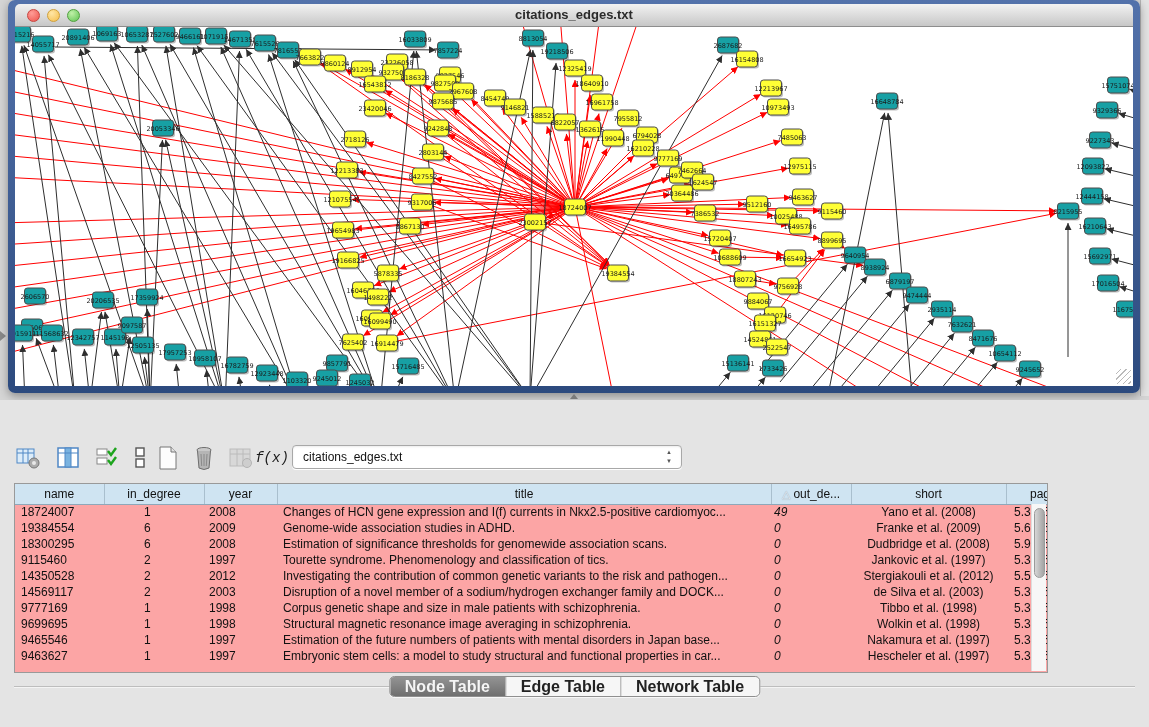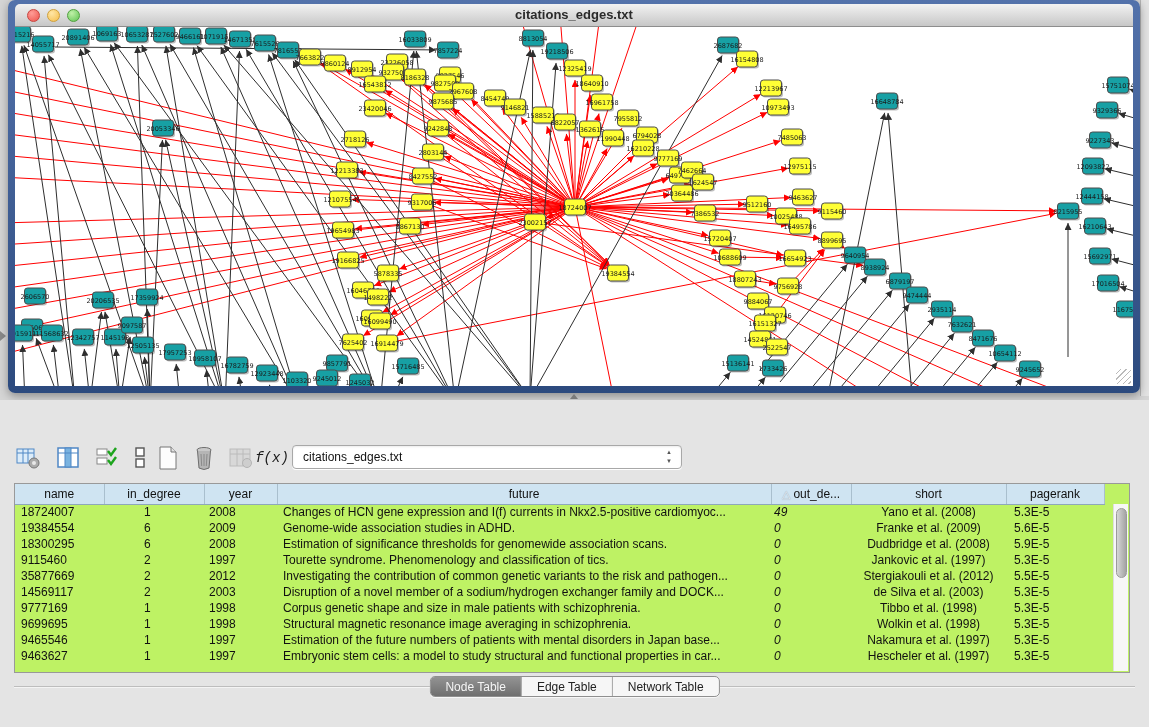--- a/index.html
+++ b/index.html
@@ -45,40 +45,40 @@
   #toolbar { position:absolute; left:0; top:42px; width:100%; height:36px; }
   .tool-btn { position:absolute; top:2px; width:28px; height:28px; display:flex; align-items:center; justify-content:center; }
   .fx { font-family:Liberation Mono, monospace; font-style:italic; font-size:14px; color:#1a1a1a; }
   #combo { position:absolute; left:292px; top:3px; width:390px; height:24px; background:#fff;
     border:1px solid #a8a8a8; border-radius:4px; box-shadow:inset 0 1px 2px rgba(0,0,0,.08), 0 1px 0 #fff; }
   #combo-text { position:absolute; left:10px; top:0; line-height:22px; font-size:12px; color:#111; }
   #combo-arrows { position:absolute; right:6px; top:2px; width:12px; height:18px; font-size:6px; line-height:9px;
     color:#555; text-align:center; }
 
   
-  #table-box { position:absolute; left:14px; top:83px; width:1116px; height:190px;
-    background:#bef264; border:1px solid #999; overflow:hidden; }
+  #table-box { position:absolute; left:14px; top:83px; width:1034px; height:190px;
+    background:#fca5a5; border:1px solid #999; overflow:hidden; }
   table { border-collapse:collapse; table-layout:fixed; width:1089px; }
   th { height:20px; background:#cfe4f2; border-right:1px solid #a9bfce; border-bottom:1px solid #8ea8ba;
     font-size:12px; font-weight:normal; color:#111; text-align:center; overflow:hidden; white-space:nowrap; }
   td { height:16px; font-size:12px; color:#111; white-space:nowrap; overflow:hidden; padding-left:6px; }
   td.c1 { padding-left:40px; } td.c2 { padding-left:5px; } td.c4 { padding-left:3px;font-style:italic; }
   td.c5 { text-align:center; padding-left:0; } td.c6 { padding-left:8px; }
   .sort-glyph { color:#f4f4f4; text-shadow:0 0 1px #55708a; margin-right:3px; font-size:11px; }
   #vscroll { position:absolute; right:1px; top:20px; bottom:1px; width:15px; background:#f7f7f7; border-left:1px solid #ddd; }
   #vthumb { position:absolute; left:2px; top:4px; width:11px; height:70px; border-radius:6px;
     background:linear-gradient(90deg,#d6d6d6,#a3a3a3); border:1px solid #9a9a9a; }
 
   
   .etched-line { position:absolute; left:14px; top:286px; width:1121px; height:2px;
     border-top:1px solid #bdbdbd; border-bottom:1px solid #f4f4f4; }
   #tabs { position:absolute; left:50%; top:276px; transform:translateX(-50%); display:inline-flex;
     border:1px solid #8f8f8f; border-radius:5px; overflow:hidden; background:#f6f6f6; height:21px;
     box-shadow:0 1px 0 rgba(255,255,255,.7); }
-  .tab { padding:0 15px; line-height:20px; font-size:12px; color:#222; border-left:1px solid #a5a5a5; }
+  .tab { padding:0 15px; line-height:20px; font-size:16px; color:#222; border-left:1px solid #a5a5a5;font-weight:bold; }
   .tab:first-child { border-left:none; }
   .tab.selected { background:linear-gradient(#939393,#6f6f6f); color:#f5f5f5; }
 
   
   #status-bar { position:absolute; left:0; top:702px; width:1149px; height:25px;
     background:linear-gradient(#e6e6e6,#c9c9c9); border-top:1px solid #9e9e9e; }
   #mem-label { position:absolute; right:38px; top:0; line-height:24px; font-size:11px; color:#222; }
   #mem-dot { position:absolute; right:16px; top:5px; width:14px; height:14px; border-radius:50%;
     background:radial-gradient(circle at 35% 30%,#b9ecA0,#4cb23c); border:1px solid #5e9048; }
 </style>
@@ -1006,21 +1006,21 @@
             <col style="width: 494px;">
             <col style="width: 80px;">
             <col style="width: 155px;">
             <col style="width: 98px;">
           </colgroup>
           <thead>
             <tr>
               <th>name</th>
               <th>in_degree</th>
               <th>year</th>
-              <th>future</th>
+              <th>title</th>
               <th><span class="sort-glyph">△</span>out_de...</th>
               <th>short</th>
               <th>pagerank</th>
             </tr>
           </thead>
           <tbody>
             <tr>
               <td class="c0">18724007</td>
               <td class="c1">1</td>
               <td class="c2">2008</td>
@@ -1050,21 +1050,21 @@
             <tr>
               <td class="c0">9115460</td>
               <td class="c1">2</td>
               <td class="c2">1997</td>
               <td class="c3">Tourette syndrome. Phenomenology and classification of tics.</td>
               <td class="c4">0</td>
               <td class="c5">Jankovic et al. (1997)</td>
               <td class="c6">5.3E-5</td>
             </tr>
             <tr>
-              <td class="c0">35877669</td>
+              <td class="c0">14350528</td>
               <td class="c1">2</td>
               <td class="c2">2012</td>
               <td class="c3">Investigating the contribution of common genetic variants to the risk and pathogen...</td>
               <td class="c4">0</td>
               <td class="c5">Stergiakouli et al. (2012)</td>
               <td class="c6">5.5E-5</td>
             </tr>
             <tr>
               <td class="c0">14569117</td>
               <td class="c1">2</td>

